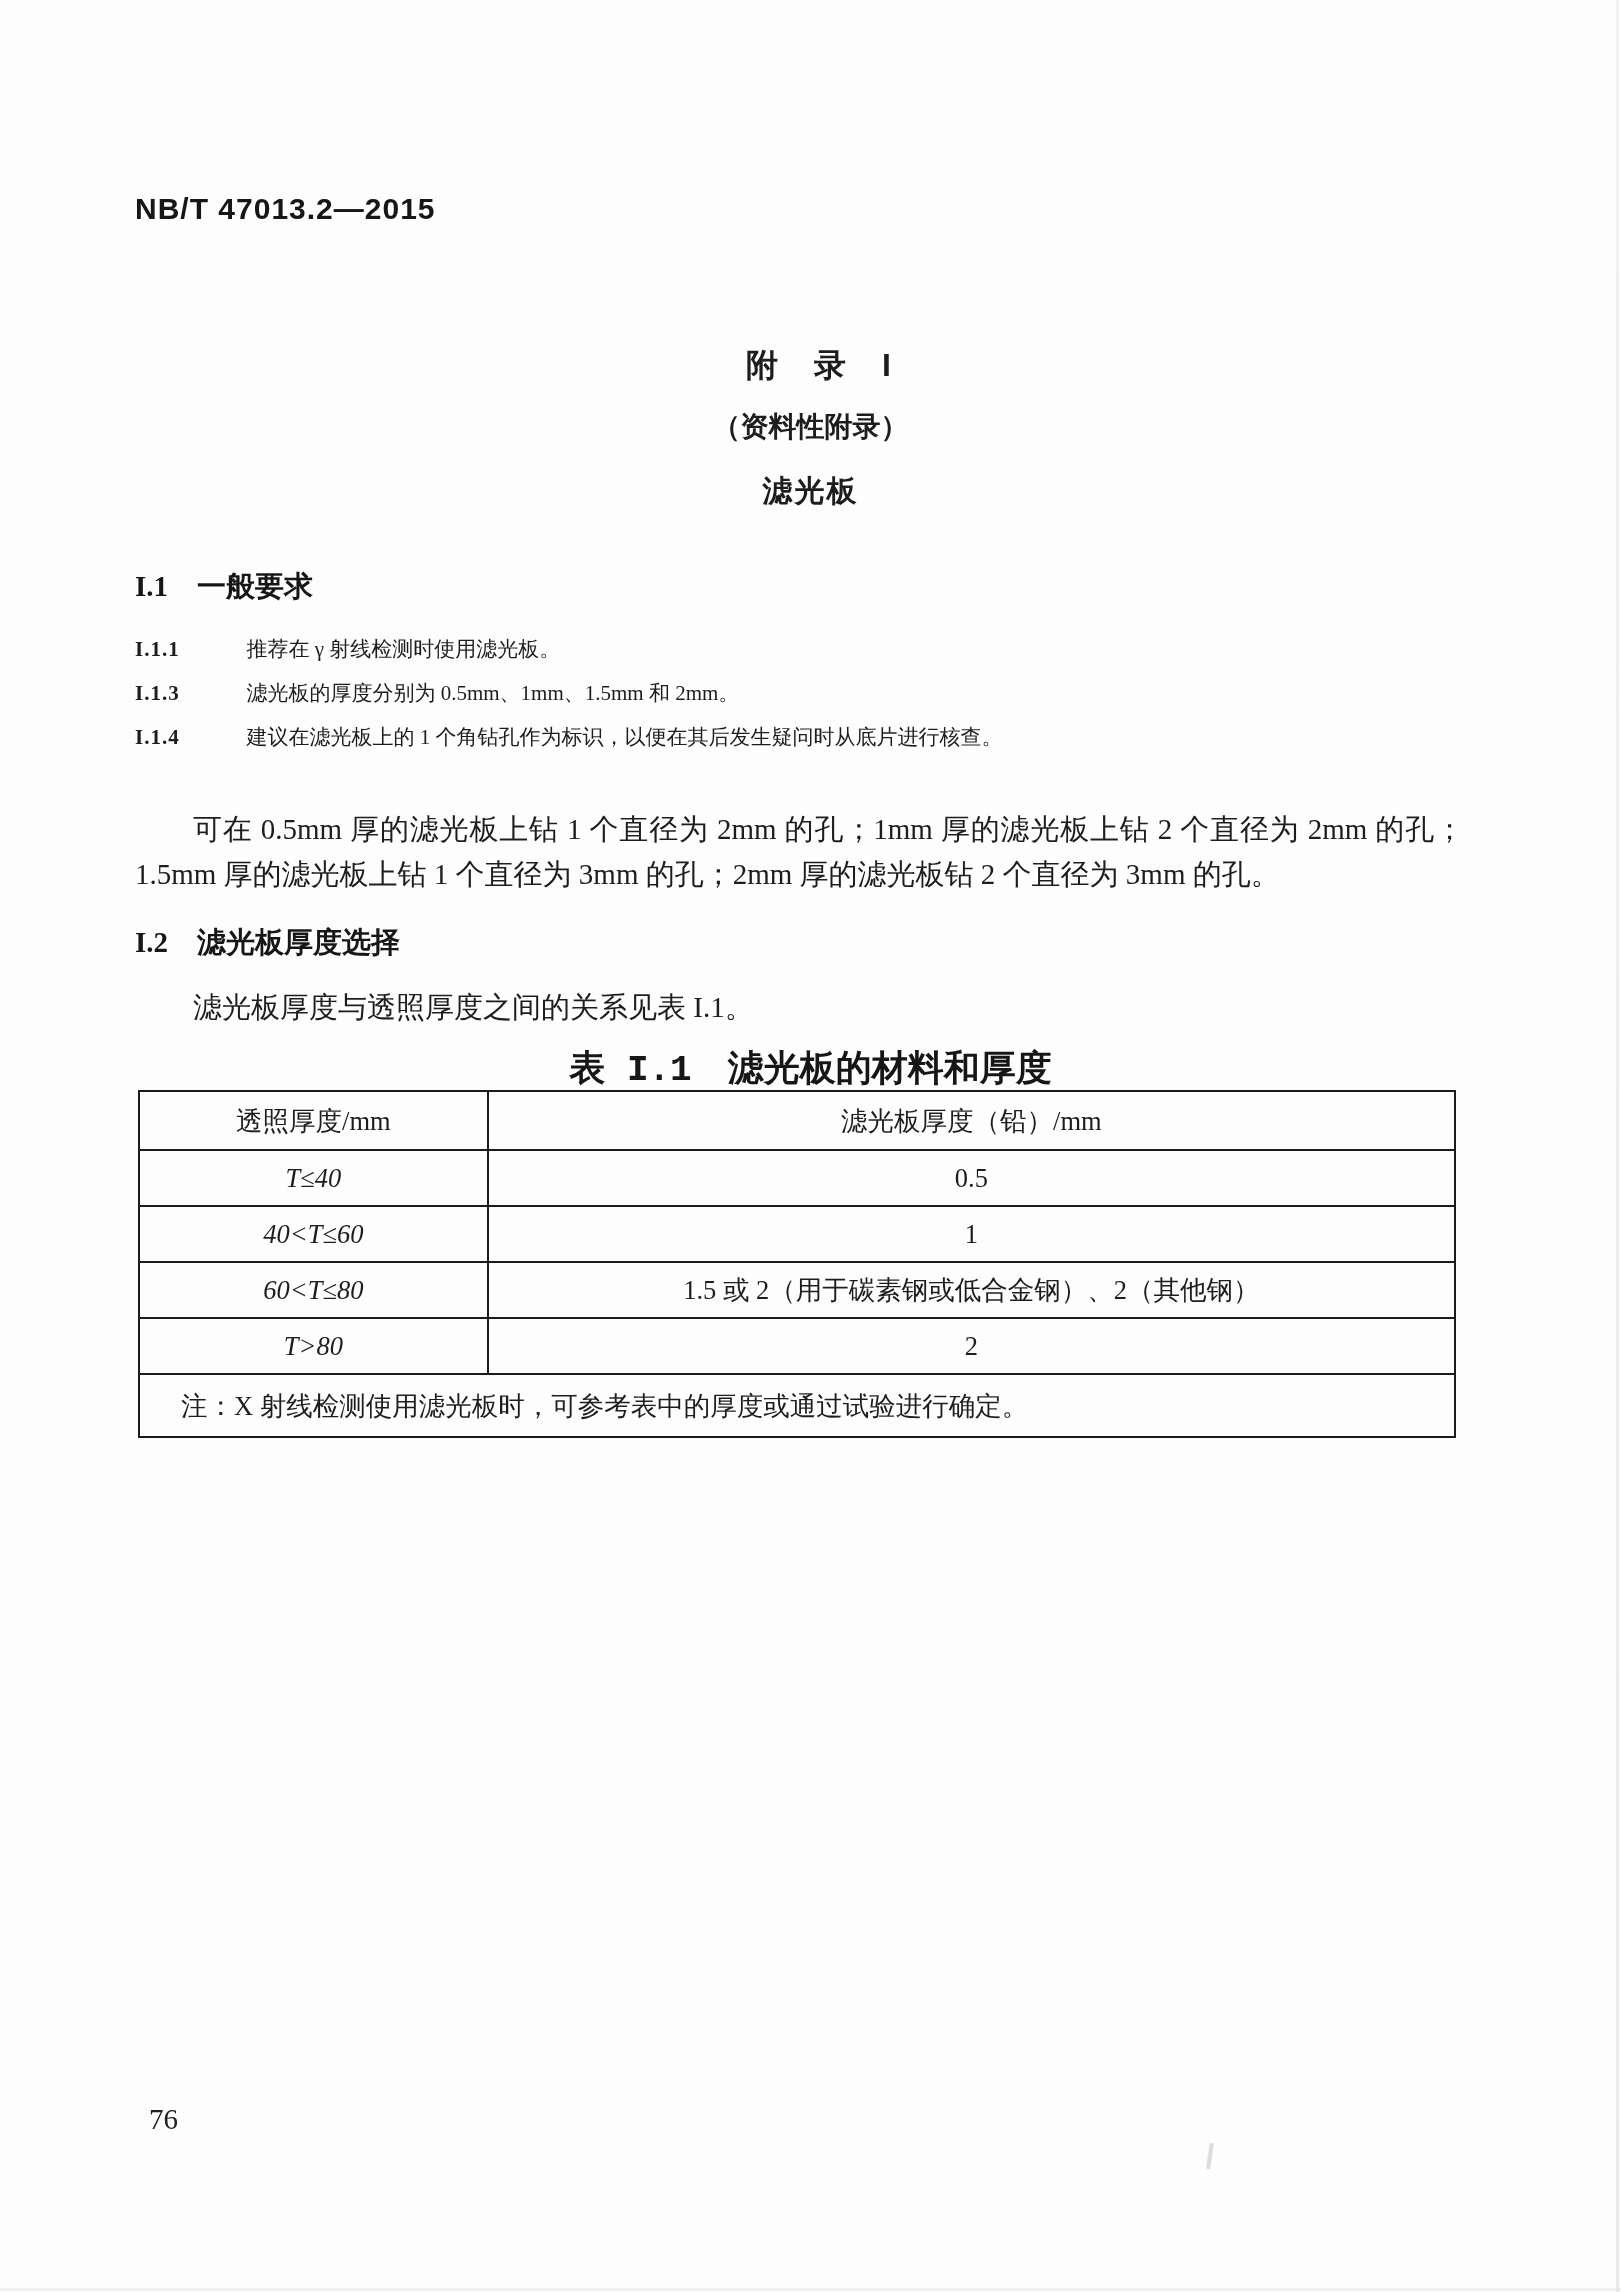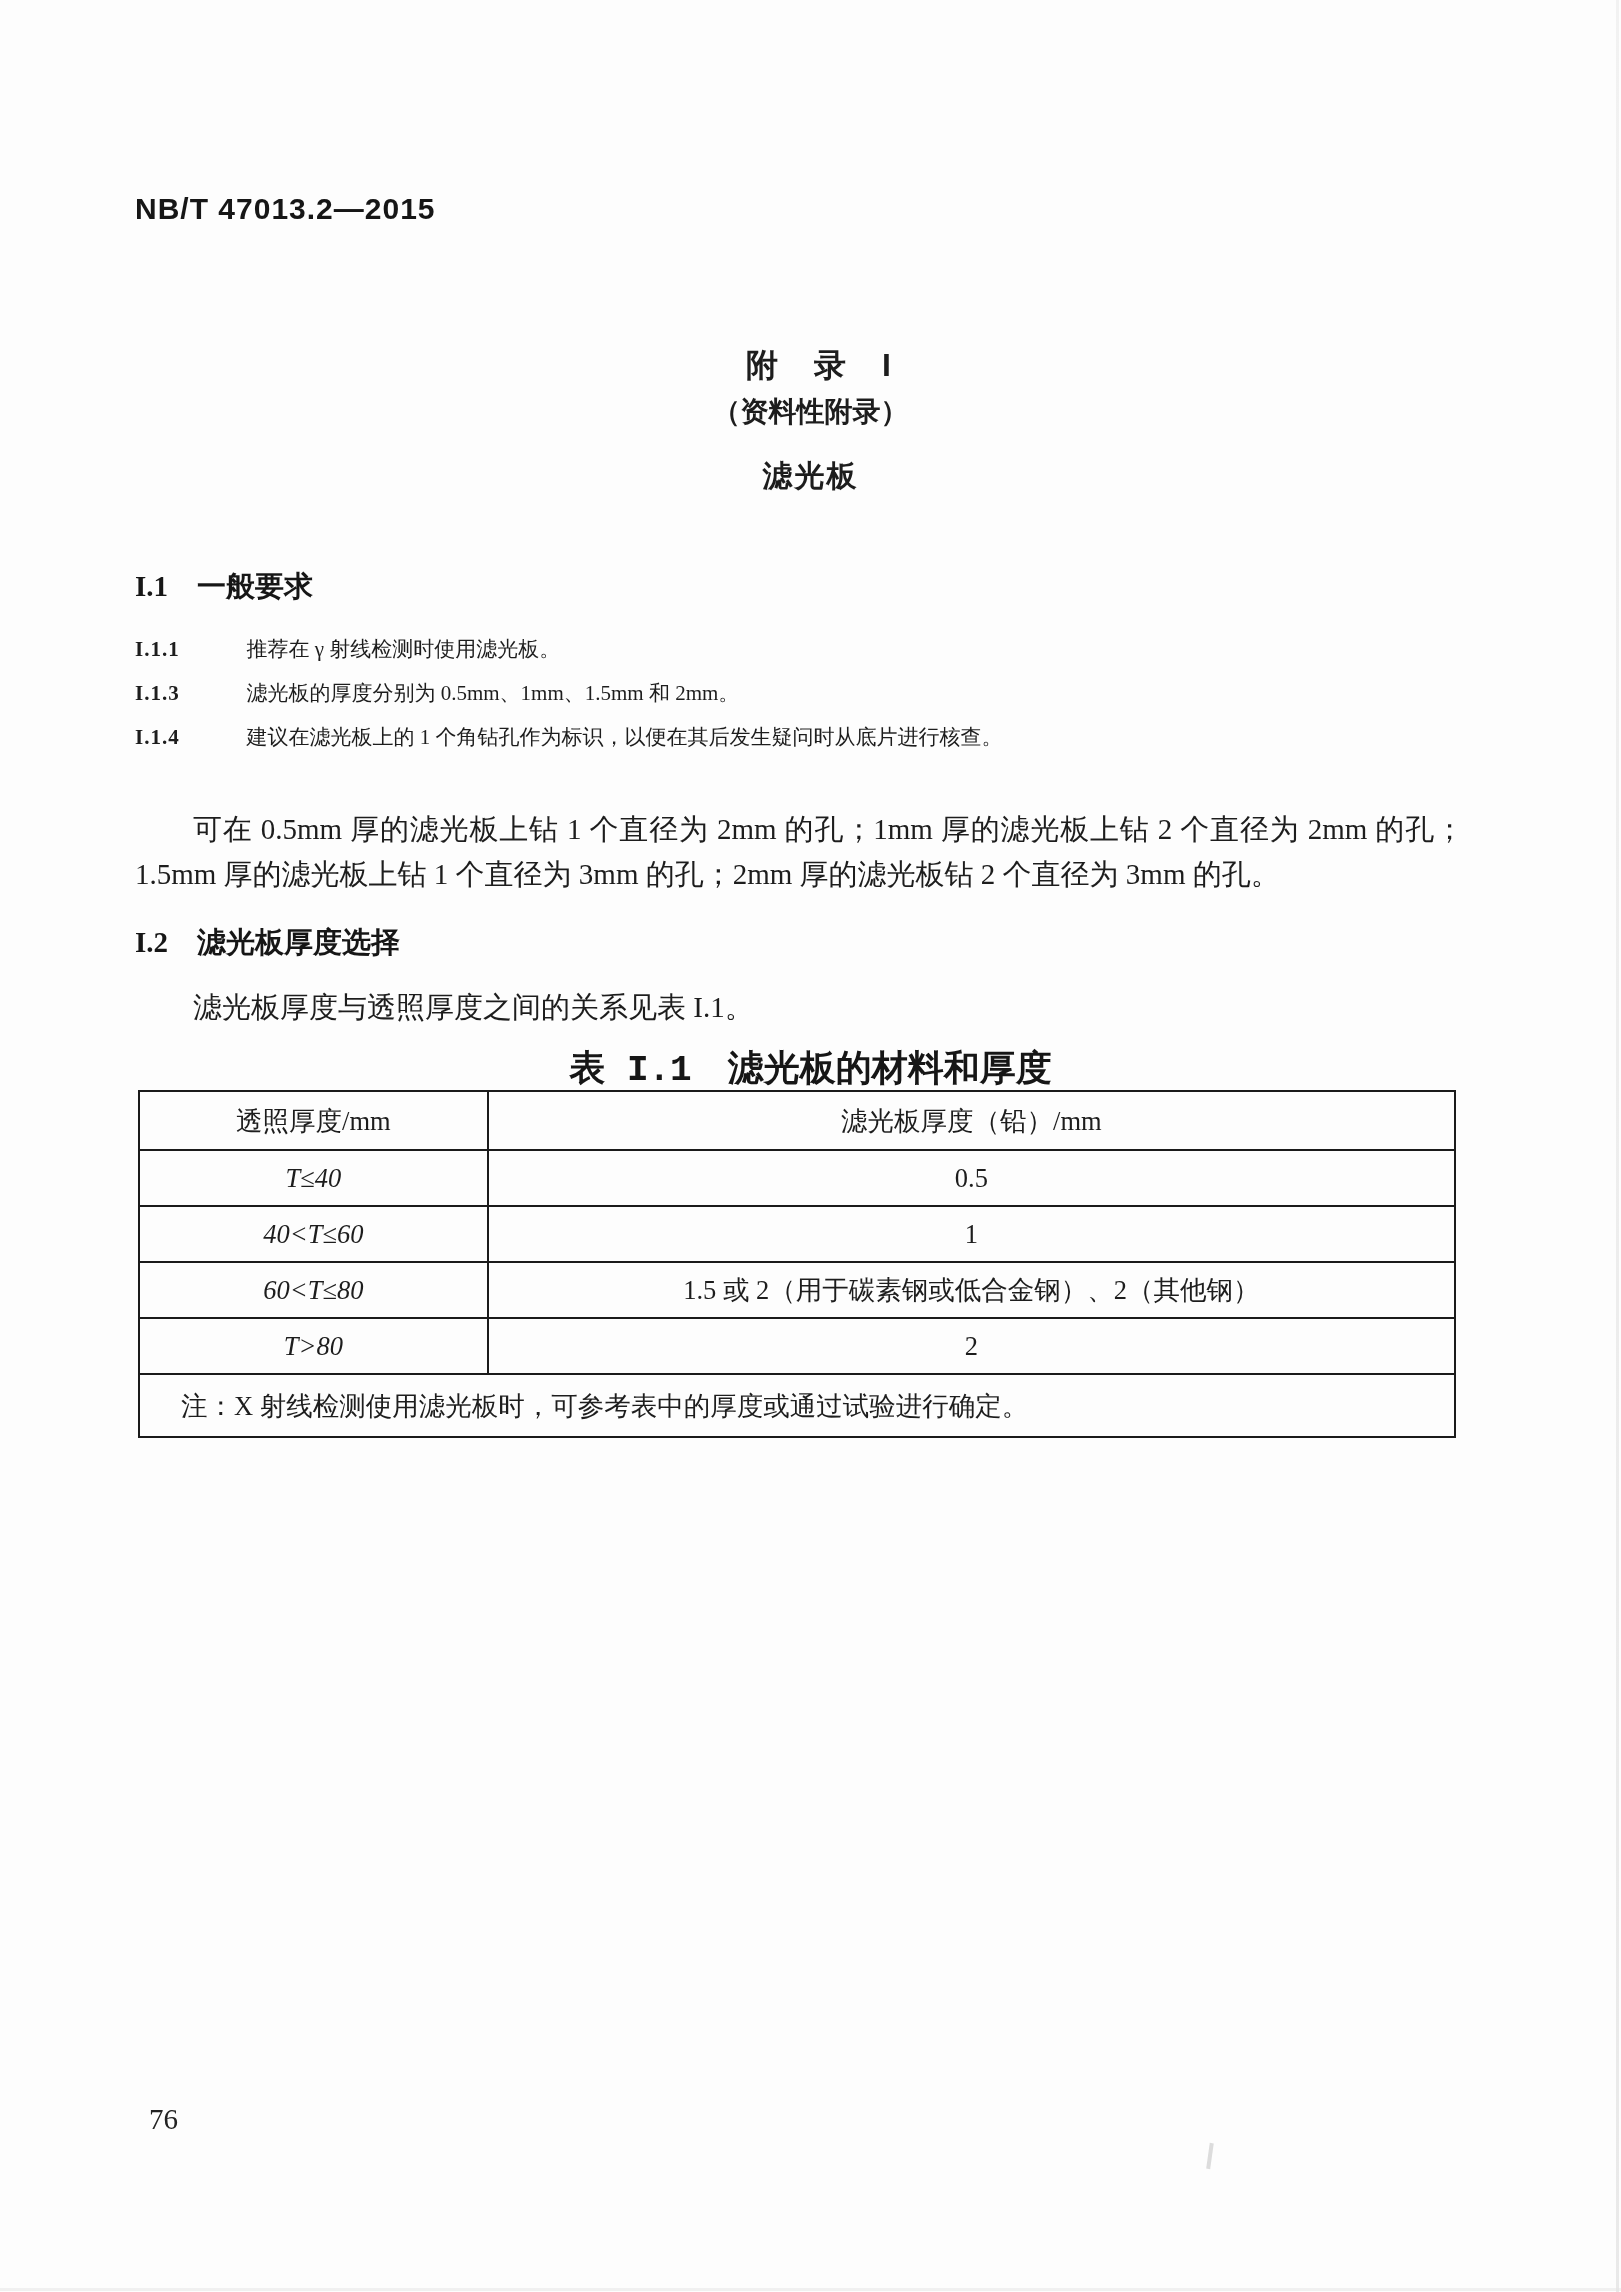--- a/index.html
+++ b/index.html
@@ -33,21 +33,21 @@
     font-family: "Liberation Sans", sans-serif;
     font-weight: bold; font-size: 30px; letter-spacing: 1px;
     color: #161616;
   }
 
   .appendix-head {
     position: absolute; left: 0; width: 100%; top: 342px;
     text-align: center; line-height: 46px;
   }
   .appendix-title  { font-family: "Liberation Sans", sans-serif; font-weight: bold; font-size: 32px; letter-spacing: 2px; padding-left: 18px; }
-  .appendix-subtitle { font-family: "Liberation Sans", sans-serif; font-weight: bold; font-size: 28px; margin-top: 1px; }
+  .appendix-subtitle { font-family: "Liberation Sans", sans-serif; font-weight: bold; font-size: 28px; margin-top: 16px; }
   .appendix-name { font-family: "Liberation Sans", sans-serif; font-weight: bold; font-size: 30px; margin-top: 18px; letter-spacing: 2px; }
 
   .section-heading {
     position: absolute; left: 135px;
     font-family: "Liberation Sans", sans-serif;
     font-weight: bold; font-size: 29px; color: #161616;
     white-space: nowrap;
   }
   .section-heading .sec-no { margin-right: 29px; font-family: "Liberation Serif", serif; font-weight: bold; }
   #sec1-heading { top: 567px; text-align: center; }

